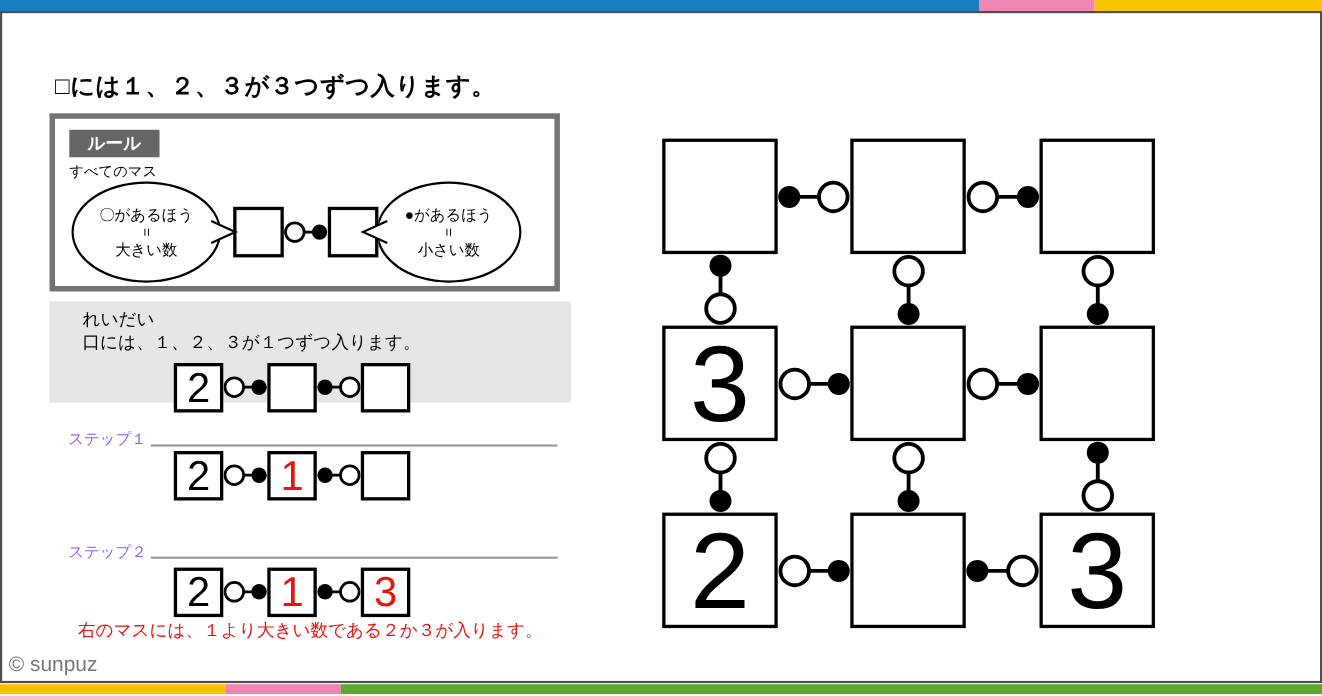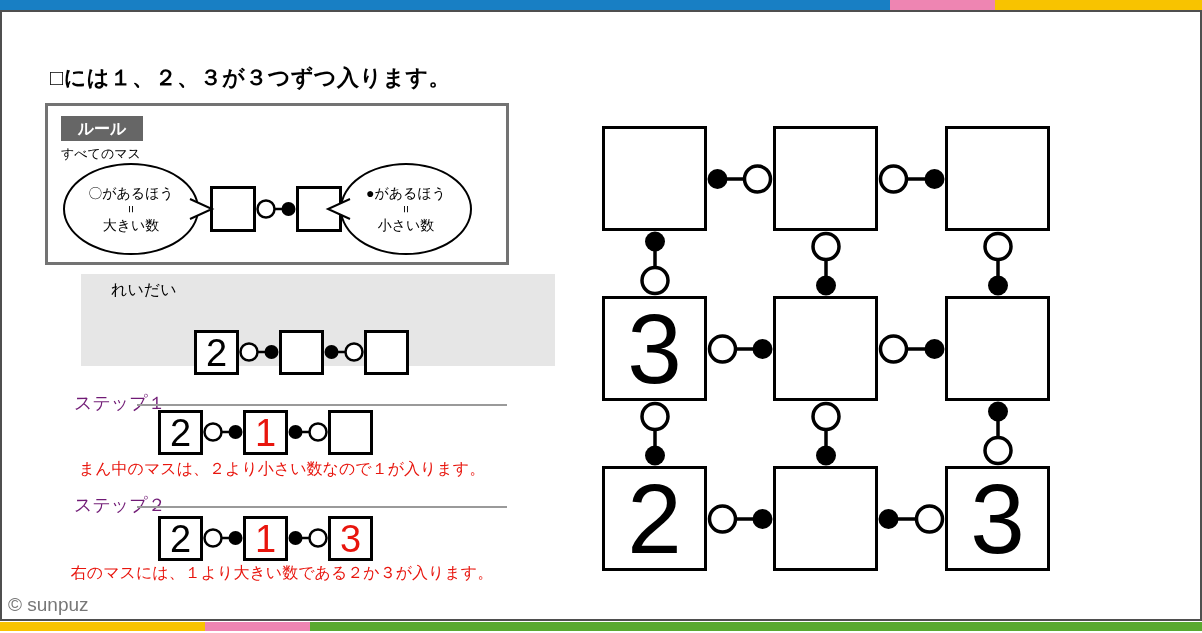--- a/index.html
+++ b/index.html
@@ -11,50 +11,50 @@
   .bar-seg { position:absolute; height:10px; top:0; }
   .frame {
     position:absolute; left:0; top:10px; width:1202px; height:611px;
     border:2px solid #4f4f4f; background:transparent;
   }
   .title-line { position:absolute; left:30px; font-size:22px; font-weight:bold; letter-spacing:0.5px; white-space:nowrap; }
   #title1 { top:26px; }
   #title2 { top:63px;margin-left:20px; }
 
   
-  .rule-box { position:absolute; left:45px; top:103px; width:464px; height:162px; border:3px solid #737373; background:#fff; }
+  .rule-box { position:absolute; left:45px; top:103px; width:464px; height:162px; border:5px solid #737373; background:#fff; }
   .rule-label { position:absolute; left:13px; top:10px; width:82px; height:25px; background:#666; color:#fff;
                 font-size:16px; font-weight:bold; text-align:center; line-height:25px; }
   .rule-sub { position:absolute; left:13px; top:39px; font-size:13px; }
   .bubble { position:absolute; border:2px solid #000; border-radius:50%; background:#fff; }
   .bubble.lft { left:15px;  top:57px; width:136px; height:92px; }
   .bubble.rgt { left:292px; top:57px; width:132px; height:92px; }
   .bubble-text { position:absolute; display:flex; flex-direction:column; justify-content:center; align-items:center;
                  text-align:center; font-size:14px; line-height:16px; height:92px; z-index:3; }
   .bubble-text.lft { left:15px; top:57px; width:136px; }
   .bubble-text.rgt { left:292px; top:57px; width:132px; }
   .veq { display:inline-block; transform:rotate(90deg); font-size:13px; height:16px; }
   .tail { position:absolute; z-index:2; }
   .rsq { position:absolute; width:46px; height:46px; border:3px solid #000; top:80px; background:#fff; }
   #rule-conn { position:absolute; left:208px; top:88px; }
 
   
-  .example { position:absolute; left:45px; top:274px; width:474px; height:92px; background:#e6e6e6;margin-left:36px; }
+  .example { position:absolute; left:45px; top:274px; width:474px; height:92px; background:#e6e6e6; }
   .ex-h { position:absolute; left:30px; top:6px;  font-size:16px; }
   .ex-d { position:absolute; left:30px; top:27px; font-size:16px; }
 
   
   .mini-row { position:absolute; width:215px; height:45px; }
   .msq { position:absolute; top:0; width:45px; height:45px; border:3px solid #000; background:#fff;
          font-size:38px; line-height:41px; text-align:center; }
   .msq.red { color:#e8150d; }
   .mconn { position:absolute; top:7px; }
 
   
-  .step-label { position:absolute; left:74px; font-size:18px; color:#701a75; }
+  .step-label { position:absolute; left:62px; font-size:14px; color:#8b5cf6; }
   .step-line  { position:absolute; left:137px; width:370px; height:2px; background:#9a9a9a; }
   .caption { position:absolute; left:45px; width:474px; text-align:center; color:#e8150d; font-size:16px; white-space:nowrap; }
 
   .copyright { position:absolute; left:8px; top:594px; font-size:19px; color:#777; }
 
   
   #grid { position:absolute; left:602px; top:126px; width:452px; height:450px; }
   .gcell { position:absolute; width:105px; height:105px; border:3px solid #000; background:#fff;
            font-size:98px; line-height:100px; text-align:center; font-weight:normal; }
   .gconn { position:absolute; }
@@ -103,20 +103,21 @@
         <svg width="40" height="30" style="display:block">
     <line x1="10" y1="15" x2="32.5" y2="15" stroke="#000" stroke-width="2.5"></line>
     <circle cx="10" cy="15" r="8.5" fill="#fff" stroke="#000" stroke-width="2.5"></circle>
           <circle cx="32.5" cy="15" r="7" fill="#000"></circle>
   </svg>
       </div>
   </div>
 
   <div class="example">
     <div class="ex-h">れいだい</div>
+    <div class="ex-d">口には、１、２、３が１つずつ入ります。</div>
     <div class="mini-row" style="left:113px; top:56px;">
         <div class="msq" style="left: 0px;">2</div>
         <div class="msq" style="left: 85px;"></div>
         <div class="msq" style="left: 170px;"></div>
         <div class="mconn" style="left: 45px;">
           <svg width="40" height="30" style="display:block">
     <line x1="10" y1="15" x2="32.5" y2="15" stroke="#000" stroke-width="2.5"></line>
     <circle cx="10" cy="15" r="8.5" fill="#fff" stroke="#000" stroke-width="2.5"></circle>
             <circle cx="32.5" cy="15" r="7" fill="#000"></circle>
   </svg>
@@ -145,21 +146,20 @@
   </svg>
       </div>
       <div class="mconn" style="left: 130px;">
         <svg width="40" height="30" style="display:block">
     <line x1="7.5" y1="15" x2="30" y2="15" stroke="#000" stroke-width="2.5"></line>
     <circle cx="7.5" cy="15" r="7" fill="#000"></circle>
           <circle cx="30" cy="15" r="8.5" fill="#fff" stroke="#000" stroke-width="2.5"></circle>
   </svg>
       </div>
     </div>
-  <div class="caption" style="top:459px;">まん中のマスは、２より小さい数なので１が入ります。</div>
 
   <div class="step-label" style="top:493px;">ステップ２</div>
   <div class="step-line" style="top:506px;"></div>
   <div class="mini-row" style="left:158px; top:516px;">
       <div class="msq" style="left: 0px;">2</div>
       <div class="msq red" style="left: 85px;">1</div>
       <div class="msq red" style="left: 170px;">3</div>
       <div class="mconn" style="left: 45px;">
         <svg width="40" height="30" style="display:block">
     <line x1="10" y1="15" x2="32.5" y2="15" stroke="#000" stroke-width="2.5"></line>

